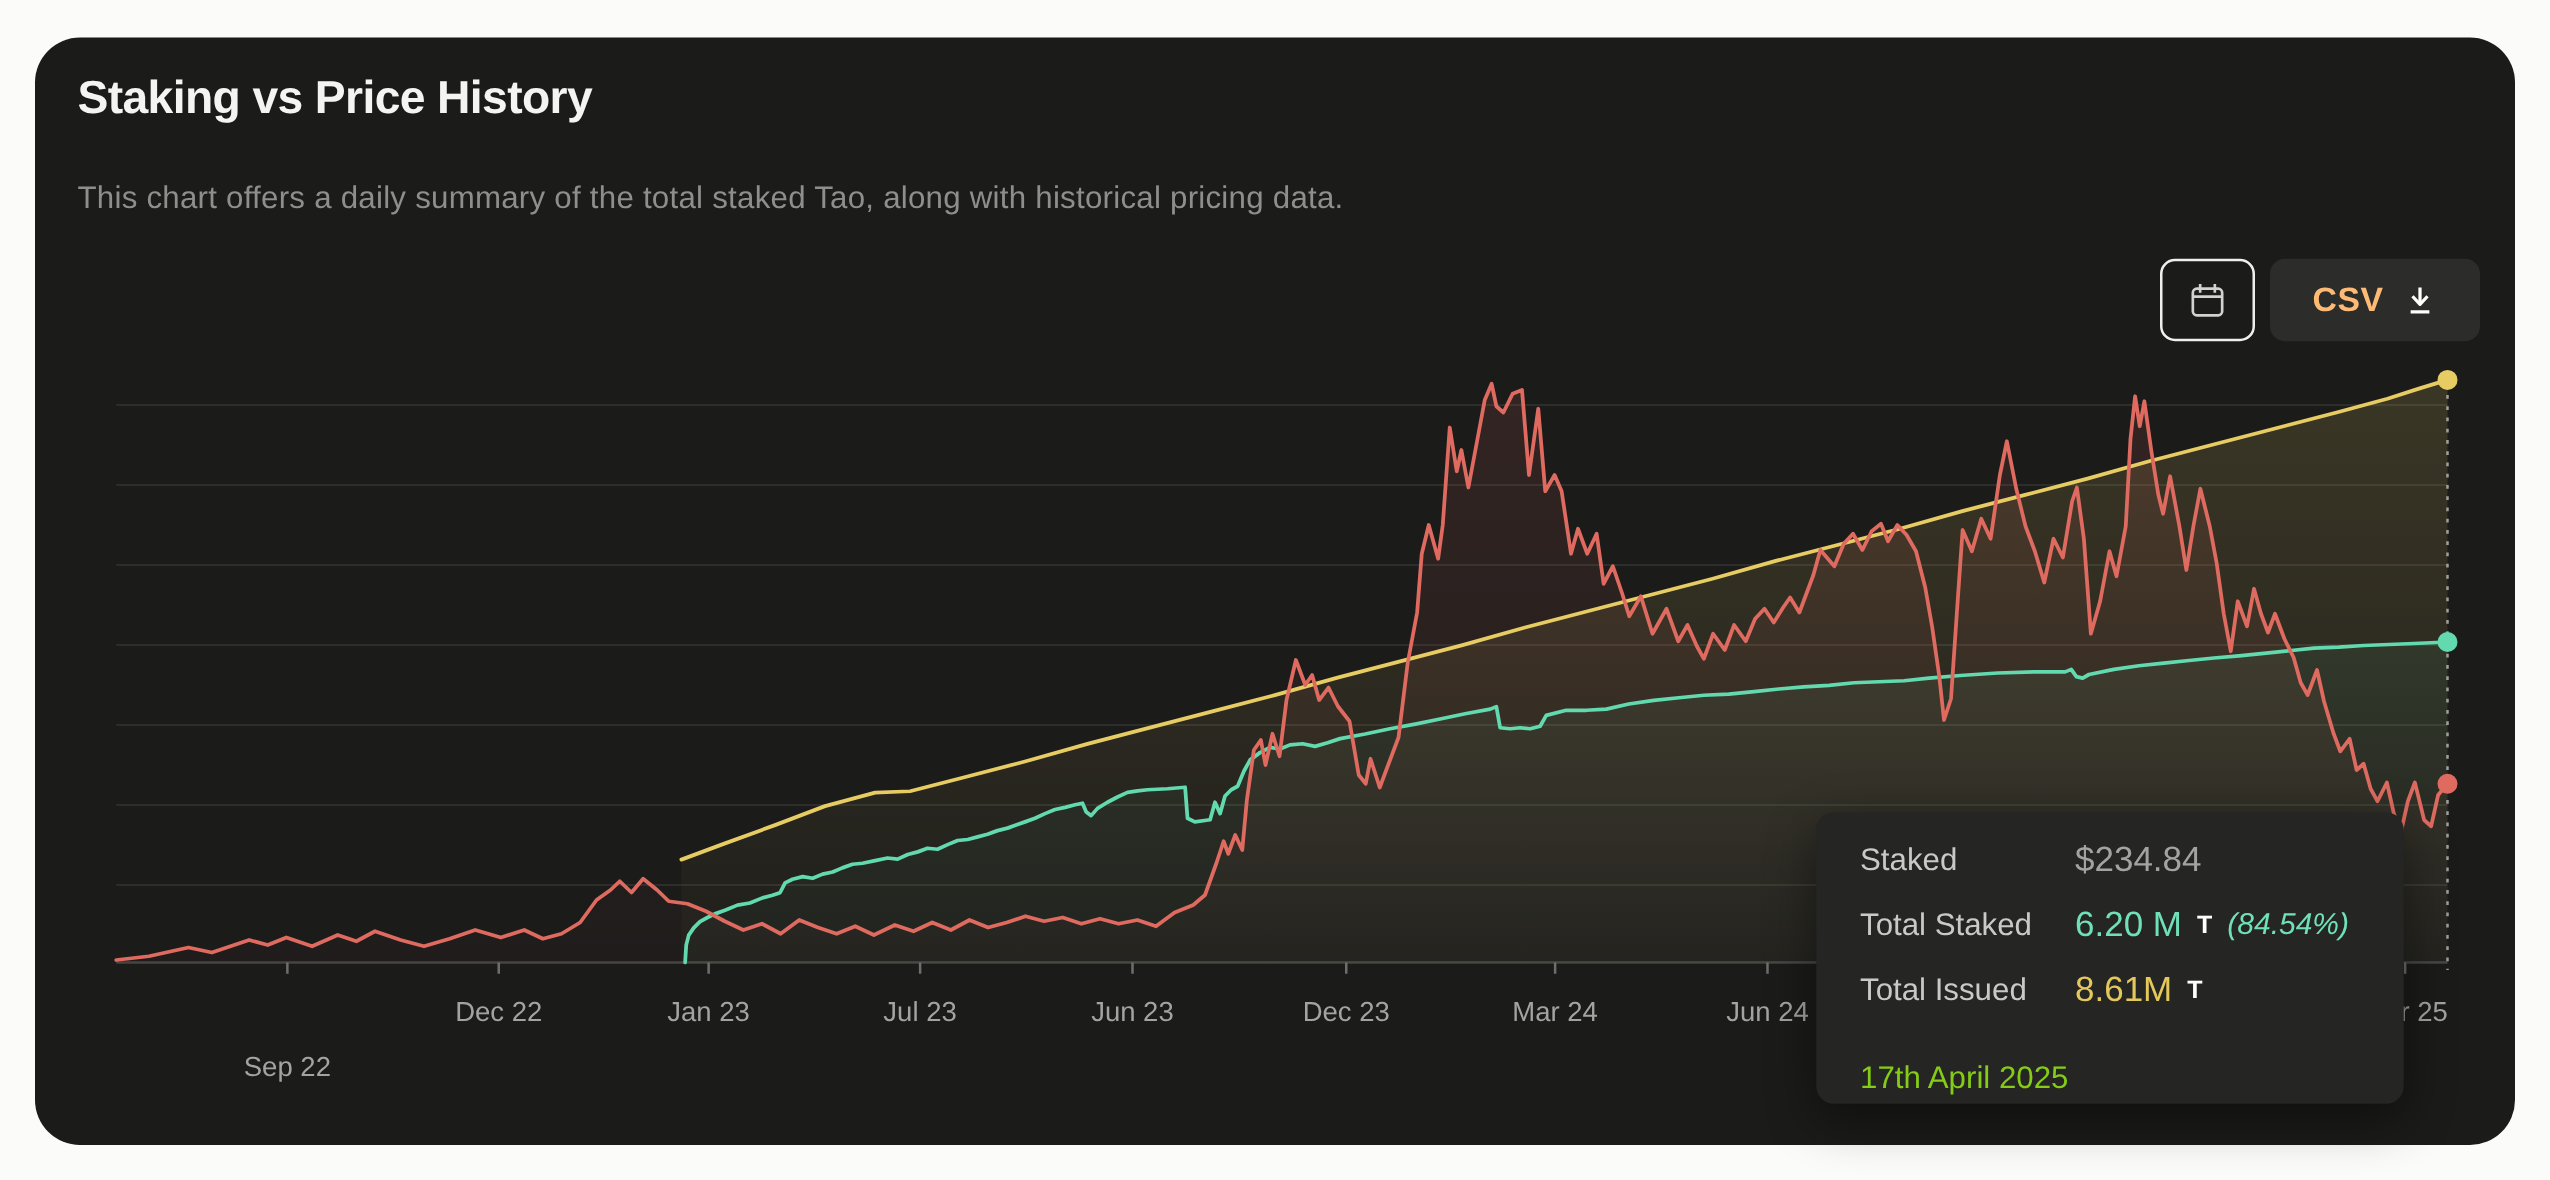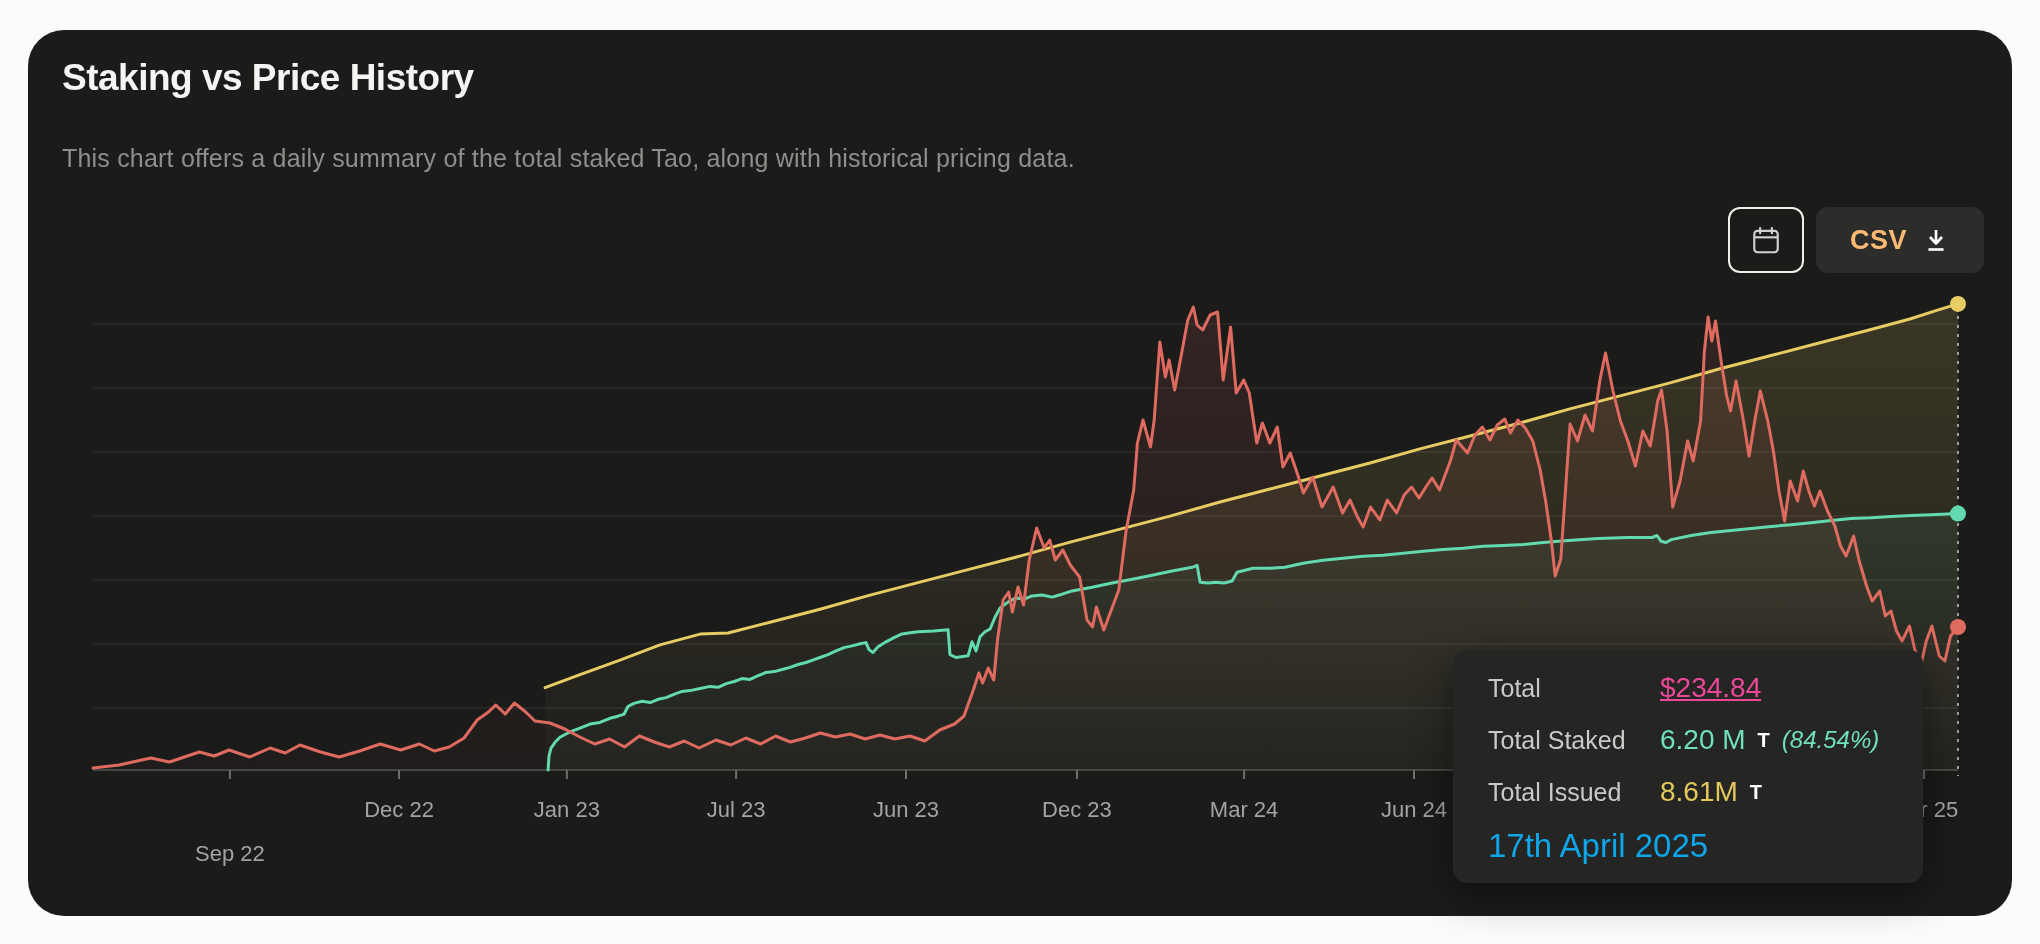--- a/index.html
+++ b/index.html
@@ -38,26 +38,26 @@
     font-size:22px;color:#a3a3a1;white-space:nowrap;
   }
   .tooltip{
     position:absolute;left:1453px;top:650px;width:470px;height:233px;z-index:10;
     background:#252524;border-radius:14px;box-sizing:border-box;
     padding:12px 0 0 35px;box-shadow:0 12px 40px rgba(0,0,0,0.45);
   }
   .t-row{display:flex;align-items:center;height:52px;}
   .t-label{width:172px;flex:0 0 172px;font-size:25px;color:#c9c9c7;}
   .t-val{font-size:28px;font-weight:500;}
-  .v-price{color:#ec4899;text-decoration:underline;}
+  .v-price{color:#a3a3a3;}
   .v-staked{color:#6fe0b8;}
   .v-issued{color:#e5c85c;}
   .tau{color:#ffffff;font-size:20px;font-weight:700;margin-left:12px;}
   .pct{color:#6fe0b8;font-size:24px;font-style:italic;margin-left:12px;}
-  .t-date{margin-top:8px;font-size:33px;color:#0ea5e9;line-height:40px;}
+  .t-date{margin-top:24px;font-size:25px;color:#84cc16;line-height:40px;}
 </style>
 </head>
 <body>
 
 <div class="card"></div>
 
 <svg id="chart-svg" width="2040" height="944" viewBox="0 0 2040 944">
     <defs>
       <linearGradient id="g0" x1="0" y1="260" x2="0" y2="770" gradientUnits="userSpaceOnUse">
         <stop offset="0" stop-color="#df6b60" stop-opacity="0.13"></stop>
@@ -127,21 +127,21 @@
 <span class="x-label" style="left: 566.896px;">Jan 23</span>
 <span class="x-label" style="left: 736.052px;">Jul 23</span>
 <span class="x-label" style="left: 905.953px;">Jun 23</span>
 <span class="x-label" style="left: 1076.97px;">Dec 23</span>
 <span class="x-label" style="left: 1244.08px; text-align: center;">Mar 24</span>
 <span class="x-label" style="left: 1413.98px;">Jun 24</span>
 <span class="x-label" style="left: 1924.06px;">Mar 25</span>
 
 <div class="tooltip">
   <div class="t-row">
-    <span class="t-label">Total</span>
+    <span class="t-label">Staked</span>
     <span class="t-val v-price">$234.84</span>
   </div>
   <div class="t-row">
     <span class="t-label">Total Staked</span>
     <span class="t-val v-staked">6.20 M</span>
     <span class="tau">T</span>
     <span class="pct">(84.54%)</span>
   </div>
   <div class="t-row">
     <span class="t-label">Total Issued</span>

